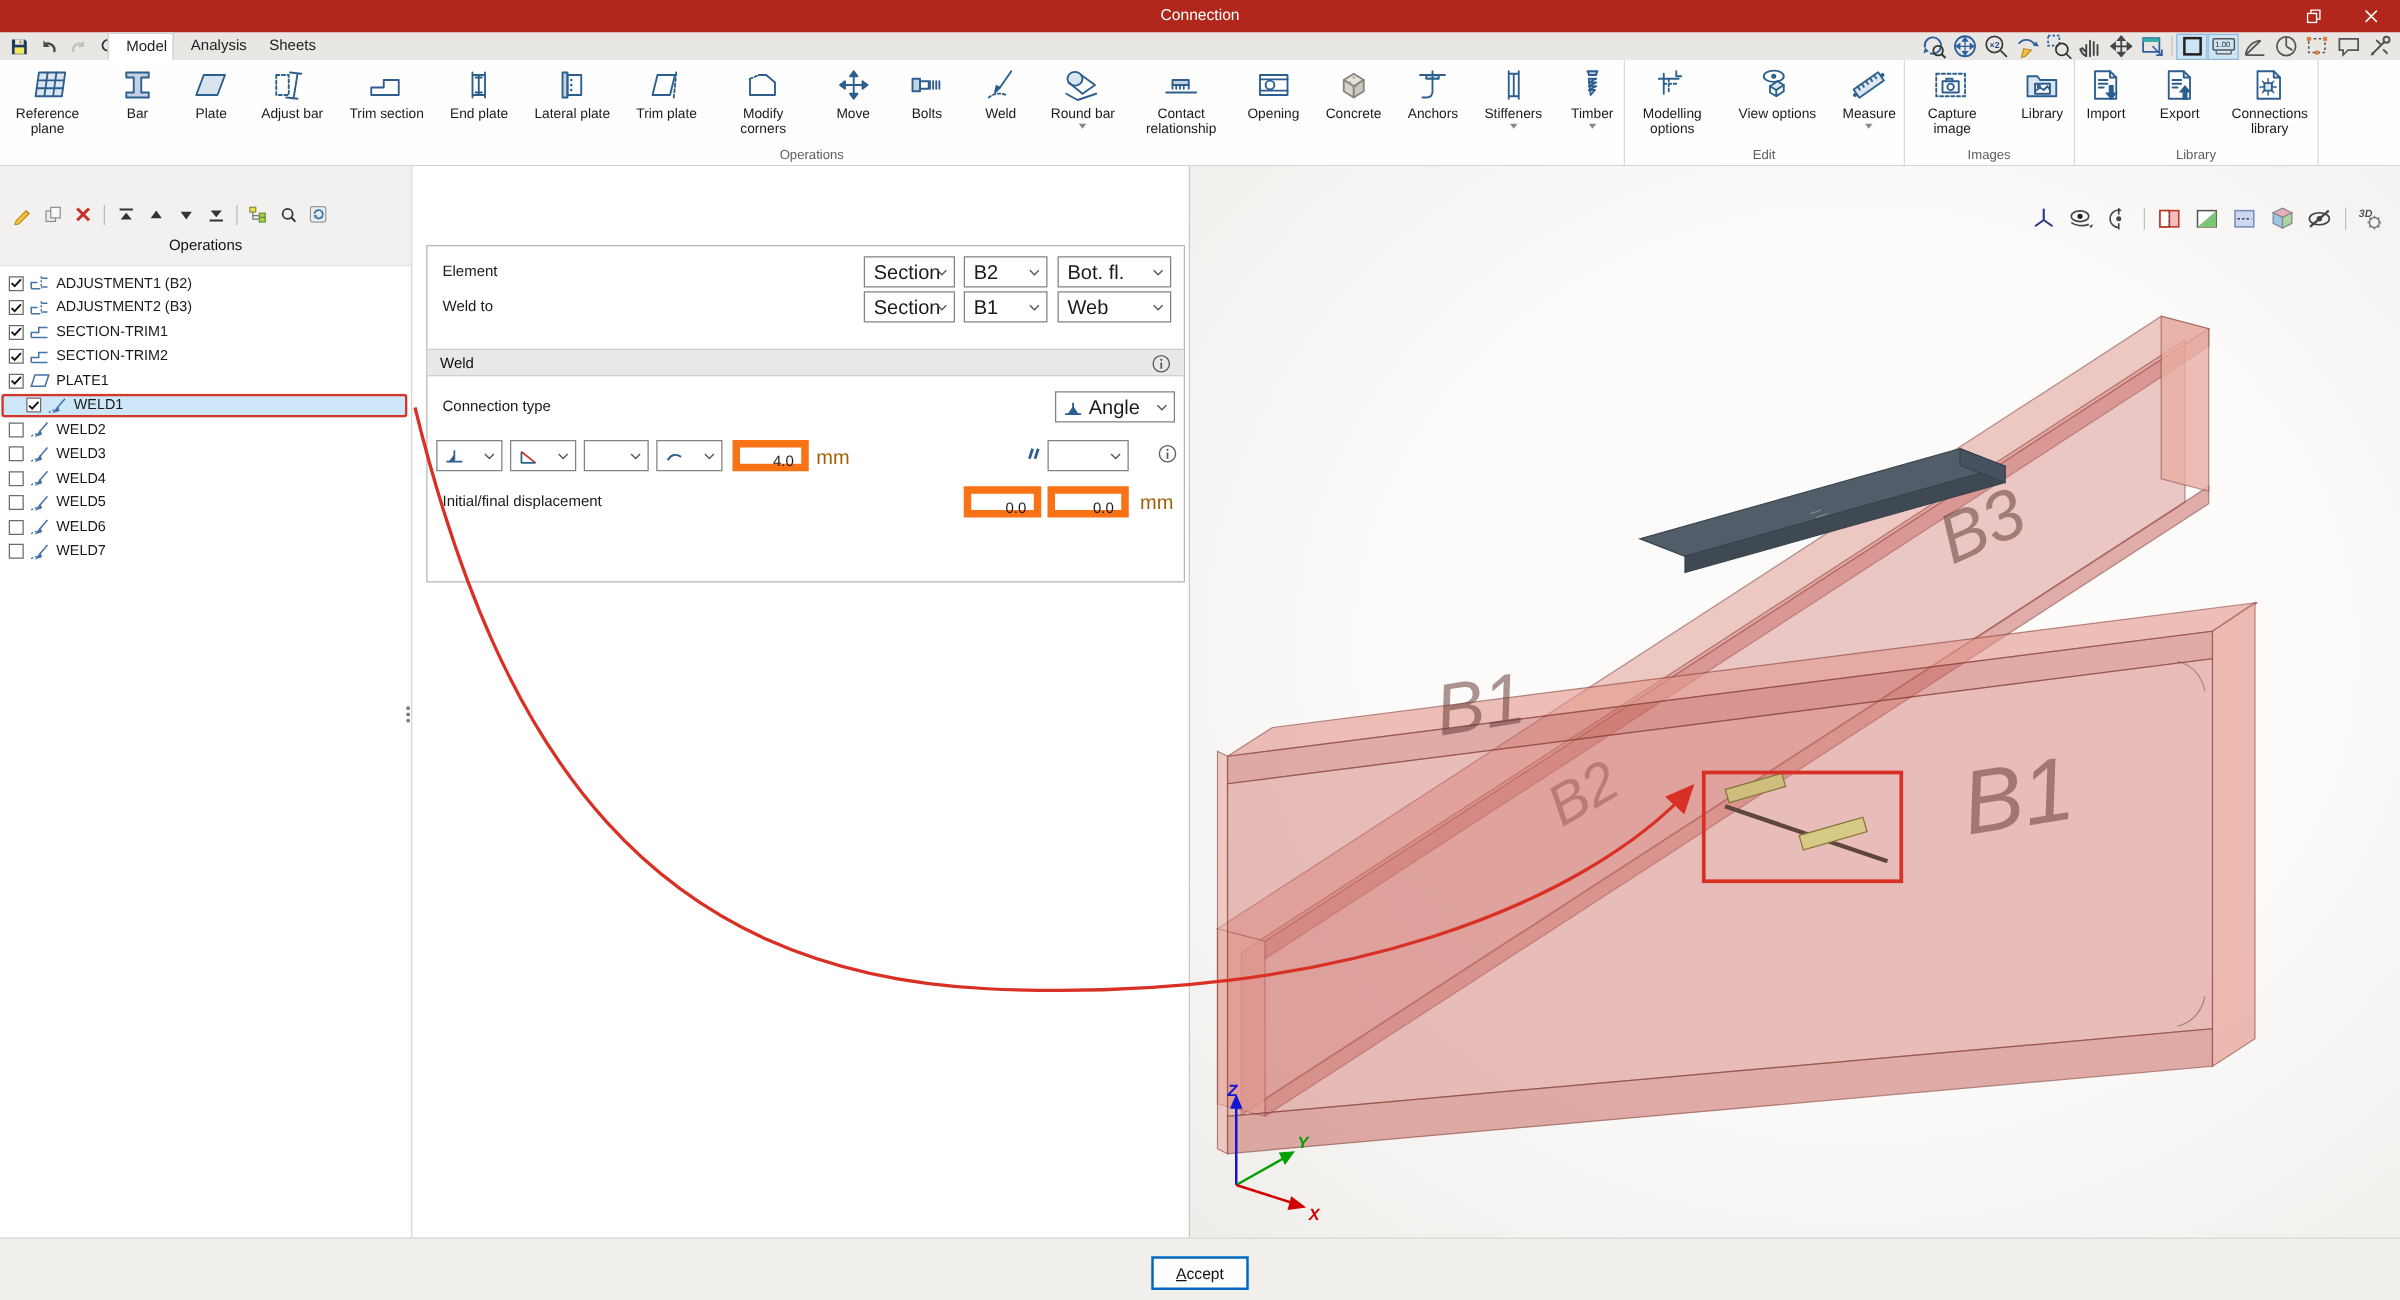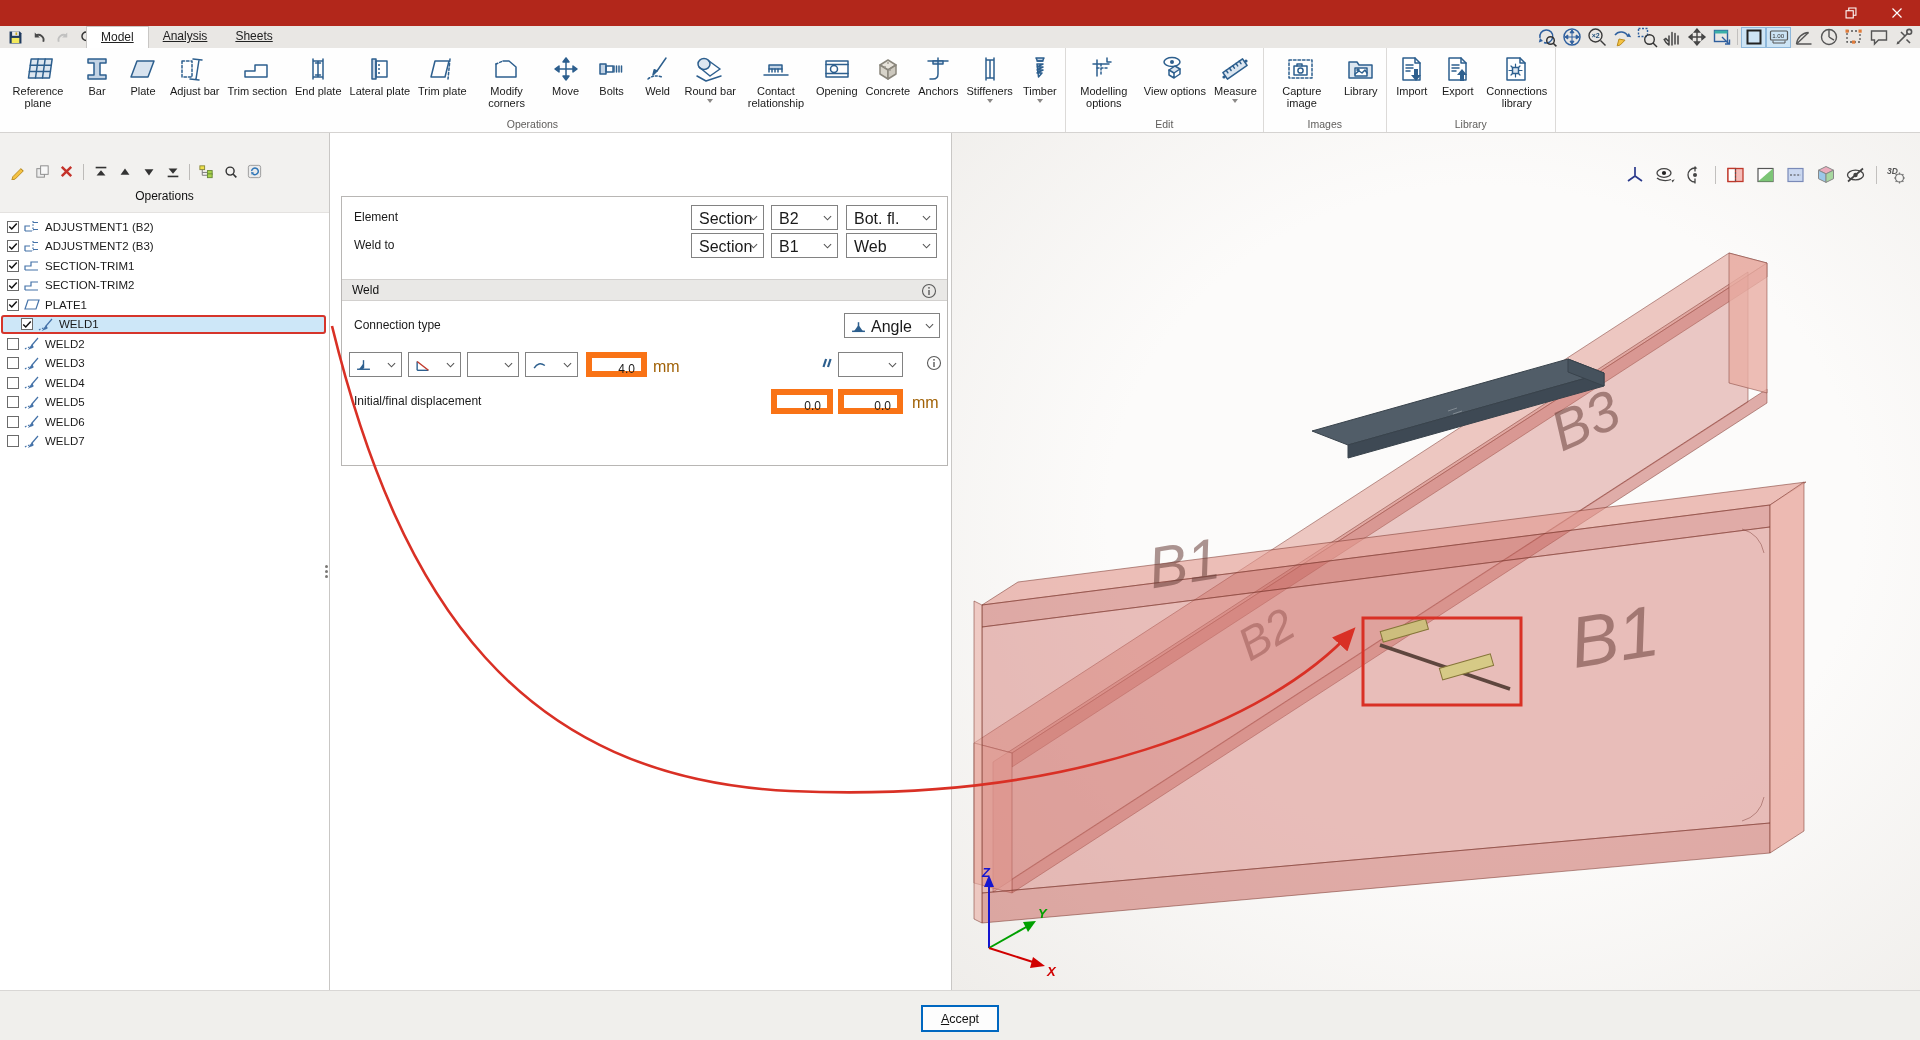--- a/index.html
+++ b/index.html
@@ -12,32 +12,32 @@
   .titlebar{position:absolute;left:0;top:0;width:1920px;height:26px;background:#B2271B;}
   .titlebar .title{position:absolute;left:0;right:0;top:5px;text-align:center;color:#fff;font-size:12.5px;}
   .wincontrols{position:absolute;right:0;top:0;height:26px;display:flex;}
   .winbtn{width:46px;height:26px;display:flex;align-items:center;justify-content:center;cursor:pointer;}
 
   
   .tabrow{position:absolute;left:0;top:26px;width:1920px;height:22px;background:#E9E7E4;}
   .qa{position:absolute;left:4px;top:0;height:22px;display:flex;align-items:center;gap:2px;}
   .qa .icon-btn{width:22px;height:20px;display:flex;align-items:center;justify-content:center;}
   .tabs{position:absolute;left:86px;top:0;height:22px;display:flex;}
-  .tab{padding:3px 14px 0 14px;height:22px;font-size:12px;color:#222;cursor:pointer;text-decoration:underline;}
+  .tab{padding:3px 4px 0 14px;height:22px;font-size:12px;color:#222;cursor:pointer;}
   .tab.active{background:#fff;border:1px solid #C9C7C5;border-bottom:none;}
   .vstrip{position:absolute;right:4px;top:0;height:22px;display:flex;align-items:center;}
   .vstrip .icon-btn{width:25px;height:21px;display:flex;align-items:center;justify-content:center;border:1px solid transparent;}
   .vstrip .icon-btn.active{background:#CDE4F5;border-color:#8FB8DB;}
   .vstrip .vdiv{width:1px;height:16px;background:#C2C0BE;margin:0 3px;}
 
   
   .ribbon{position:absolute;left:0;top:48px;width:1920px;height:85px;background:#FEFEFE;
     border-bottom:1px solid #D5D3D1;display:flex;}
   .rb-group{display:flex;flex-direction:column;border-right:1px solid #DCDAD8;padding:0 2px;}
-  .rb-buttons{display:flex;flex:1;align-items:flex-end;}
+  .rb-buttons{display:flex;flex:1;align-items:center;gap:13px;}
   .rb-btn{min-width:40px;max-width:72px;padding:3px 4px 0 4px;display:flex;flex-direction:column;align-items:center;cursor:pointer;height:68px;}
   .rb-ic{height:33px;display:flex;align-items:center;justify-content:center;}
   .rb-label{font-size:11px;line-height:12px;text-align:center;color:#1a1a1a;max-width:68px;}
   .rb-caret{width:0;height:0;border-left:3px solid transparent;border-right:3px solid transparent;border-top:4px solid #8A8886;margin-top:2px;}
   .rb-grouplabel{height:15px;text-align:center;font-size:10.5px;color:#5F5D5B;padding-top:1px;}
 
   
   .content{position:absolute;left:0;top:133px;width:1920px;height:857px;background:#fff;}
 
   .left-panel{position:absolute;left:0;top:0;width:330px;height:857px;background:#fff;border-right:1px solid #C9C7C5;}
@@ -82,20 +82,21 @@
   .footer{position:absolute;left:0;top:990px;width:1920px;height:50px;background:#F0EFEC;border-top:1px solid #D9D7D5;}
   .accept{position:absolute;left:50%;transform:translateX(-50%);top:14px;width:78px;height:27px;
     background:#FDFDFD;border:2px solid #0067C0;font-family:inherit;font-size:12.5px;color:#111;cursor:pointer;}
   .accept span{display:block;}
   .accept span::first-letter{text-decoration:underline;}
 </style>
 </head>
 <body>
 
 <div class="titlebar">
+  <span class="title">Connection</span>
   <div class="wincontrols" id="wincontrols">
       <div class="winbtn">
         <svg width="18" height="18" viewBox="0 0 20 20" fill="none" stroke="#fff" stroke-width="1.2">
           <path d="M7.5 7.5V4.5h8v8h-3"></path>
           <rect x="4.5" y="7.5" width="8" height="8"></rect>
         </svg>
       </div>
       <div class="winbtn">
         <svg width="18" height="18" viewBox="0 0 20 20">
           <path d="M5 5l10 10M15 5L5 15" stroke="#fff" stroke-width="1.3"></path>

